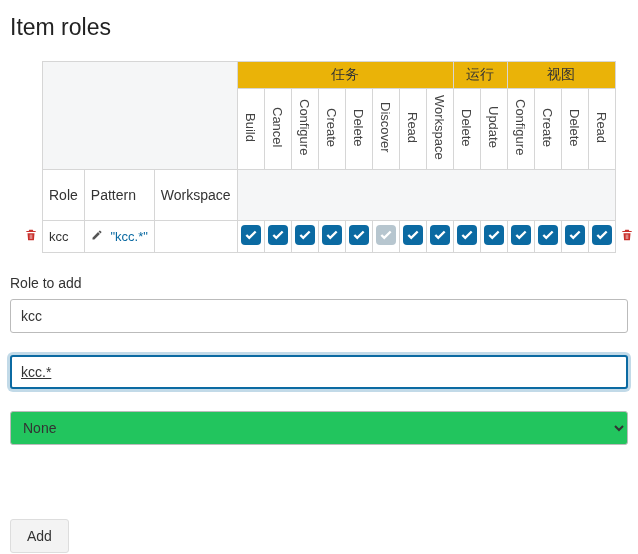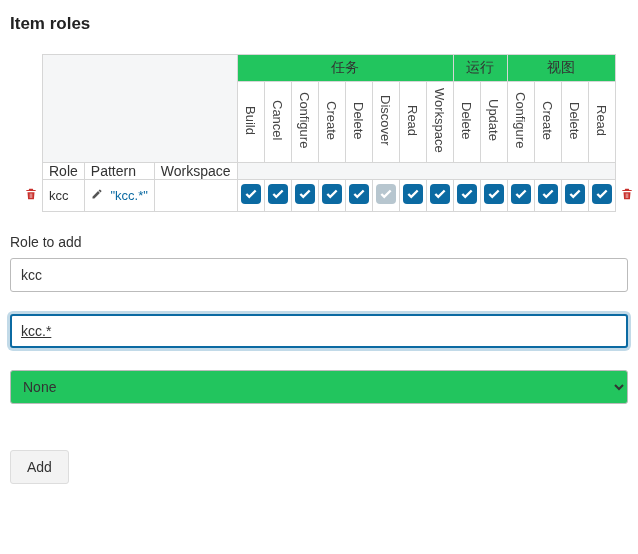--- a/index.html
+++ b/index.html
@@ -5,37 +5,37 @@
   * { box-sizing: border-box; }
   body {
     margin: 0;
     padding: 10px;
     font-family: -apple-system, BlinkMacSystemFont, "Segoe UI", Arial, sans-serif;
     font-size: 14px;
     color: #333;
     width: 638px;
   }
   h3.page-title {
-    font-size: 17px;
-    font-weight: 700;
+    font-size: 23px;
+    font-weight: 400;
     margin: 4px 0 20px 0;
     color: #222;
   }
   table.perm {
     border-collapse: collapse;
     margin-left: 10px;
   }
   table.perm th, table.perm td {
     border: 1px solid #d6d6d6;
     text-align: center;
     vertical-align: middle;
     padding: 0;
   }
   table.perm th.group-hdr {
-    background: #22c55e;
+    background: #eab308;
     font-weight: 400;
     font-size: 14px;
     padding: 4px 12px;
     color: #333;
   }
   table.perm th.empty {
     background: #f5f6f7;
   }
   table.perm th.col-hdr {
     background: #fff;
@@ -49,21 +49,21 @@
   .vlabel {
     writing-mode: vertical-rl;
     white-space: nowrap;
     display: inline-block;
   }
   table.perm th.row-hdr {
     background: #fff;
     font-weight: 400;
     font-size: 14px;
     color: #333;
-    padding: 0 6px;
+    padding: 17px 6px;
     text-align: left;
   }
   table.perm th.outer-action {
     border: none;
     background: transparent;
     width: 18px;
     padding: 0 4px;
   }
   table.perm td.data-cell {
     padding: 4px 2px;
@@ -150,21 +150,21 @@
     width: 100%;
     font-size: 14px;
     padding: 7px 8px;
     border: 1px solid #bbb;
     border-radius: 3px;
     color: #333;
     font-family: inherit;
     background: #22c55e;
   }
   button.add-btn {
-    margin-top: 46px;
+    margin-top: 74px;
     background: #f3f3f3;
     border: 1px solid #ddd;
     border-radius: 3px;
     padding: 8px 16px;
     font-size: 14px;
     color: #333;
     cursor: pointer;
     font-family: inherit;
   }
 </style>

